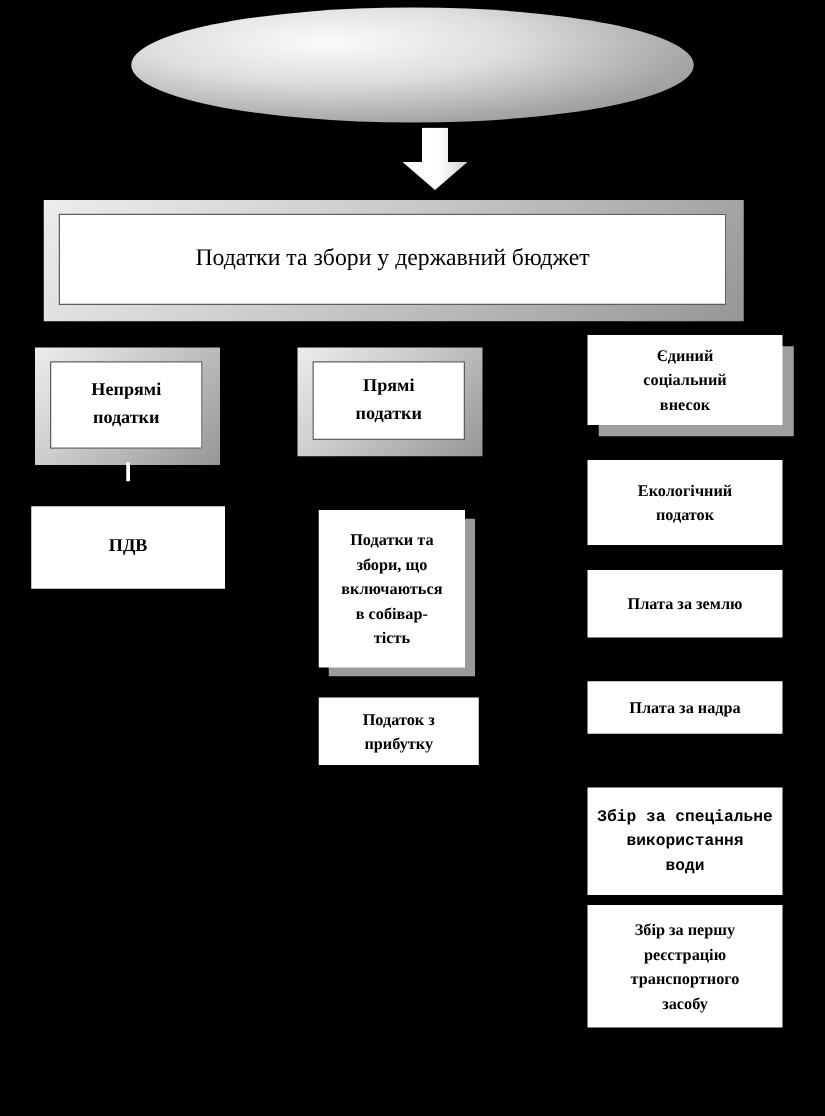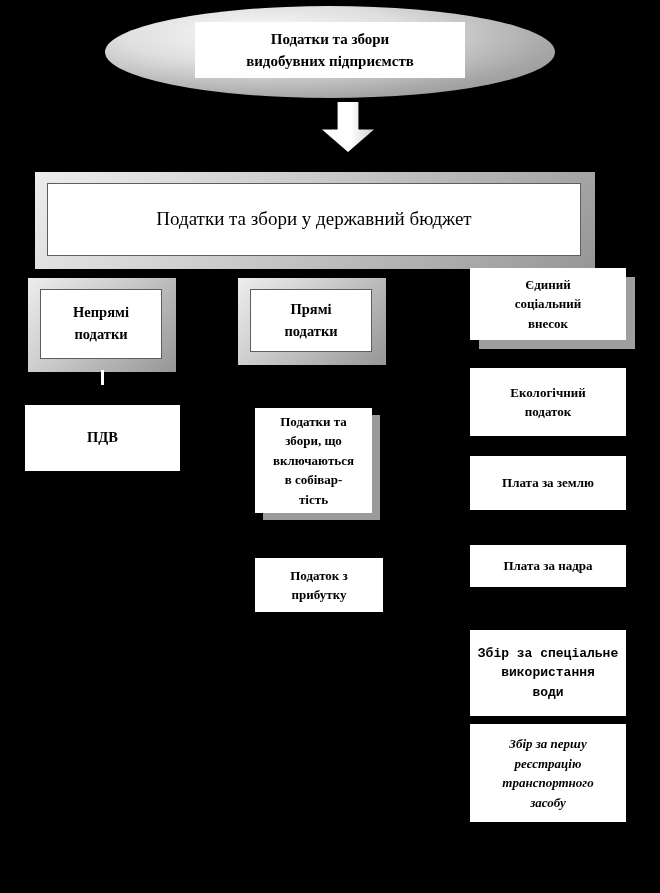--- a/index.html
+++ b/index.html
@@ -40,55 +40,53 @@
   .frame{
     position:absolute;
     background:linear-gradient(135deg,#ededed 0%,#c9c9c9 45%,#969696 100%);
   }
   .frame-inner{
     position:absolute;inset:11px 14px 13px 12px;
     background:#fff;
     border:1px solid #5e5e5e;
     display:flex;align-items:center;justify-content:center;
   }
-  .main-frame{left:35px;top:160px;width:560px;height:97px;margin-top:12px;}
+  .main-frame{left:35px;top:160px;width:560px;height:97px;}
   .main-frame .frame-inner{font-size:19px;font-weight:normal;white-space:nowrap;}
   .hdr-left{left:28px;top:278px;width:148px;height:94px;}
   .hdr-mid{left:238px;top:278px;width:148px;height:87px;}
   .hdr-left .frame-inner,.hdr-mid .frame-inner{font-size:14.5px;}
   
   .connector{
     position:absolute;left:101px;top:370px;width:3px;height:15px;background:#fff;
   }
   
   .wbox{
     position:absolute;background:#fff;
     display:flex;align-items:center;justify-content:center;
     padding:4px 6px;box-sizing:border-box;
     font-size:13px;
   }
   .vat{left:25px;top:405px;width:155px;height:66px;font-size:14.5px;font-family:Liberation Serif, serif;}
-  .cost{left:255px;top:408px;width:117px;height:105px;box-shadow:8px 7px 0 #9a9a9a;}
+  .cost{left:255px;top:408px;width:117px;height:126px;box-shadow:8px 7px 0 #9a9a9a;}
   .profit{left:255px;top:558px;width:128px;height:54px;}
   .rbox{left:470px;width:156px;}
   .r1{top:268px;height:72px;box-shadow:9px 9px 0 #9e9e9e;}
   .r2{top:368px;height:68px;}
   .r3{top:456px;height:54px;}
   .r4{top:545px;height:42px;}
   .r5{top:630px;height:86px;font-family:Liberation Mono, monospace;}
-  .r6{top:724px;height:98px;font-style:italic;}
+  .r6{top:724px;height:98px;}
 </style>
 </head>
 <body>
 
 <div class="canvas">
 
   <div class="ellipse"></div>
-  <div class="ellipse-box label">Податки та збори
-видобувних підприємств</div>
 
   <div class="arrow"></div>
 
   <div class="frame main-frame">
     <div class="frame-inner label">Податки та збори у державний бюджет</div>
   </div>
 
   <div class="frame hdr-left">
     <div class="frame-inner label">Непрямі
 податки</div>

